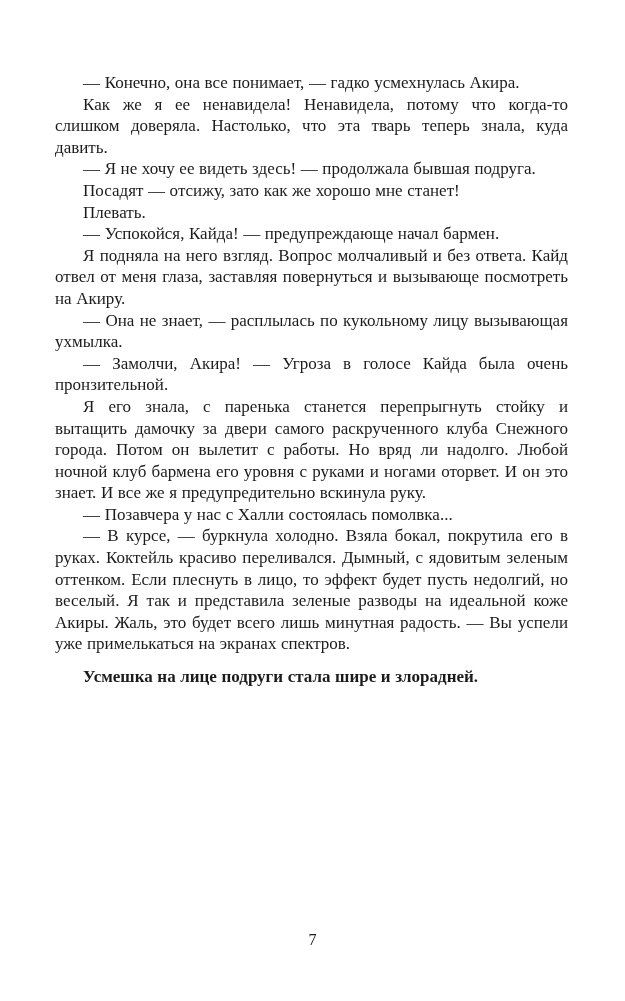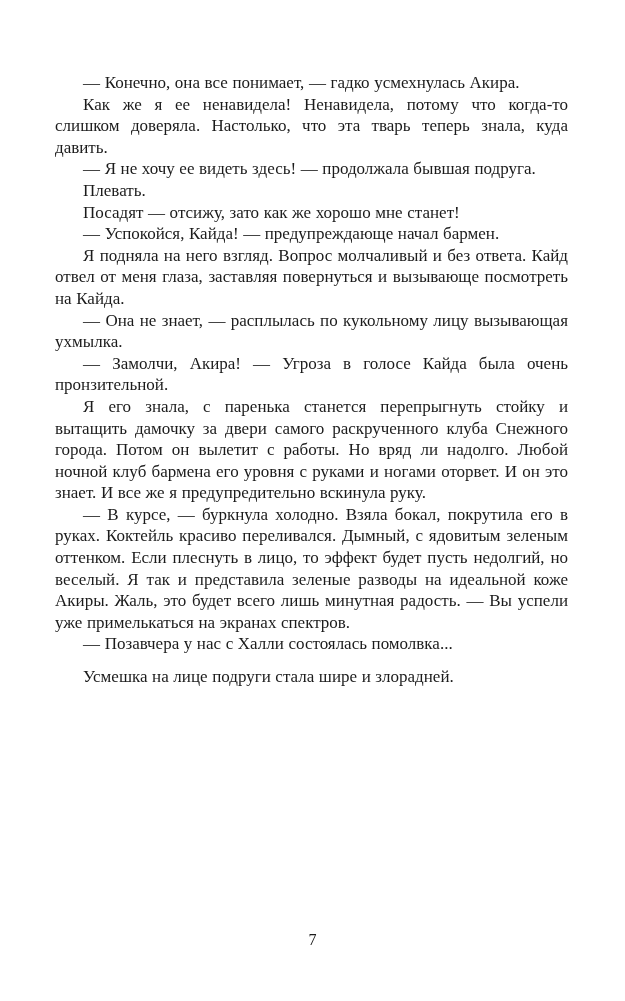--- a/index.html
+++ b/index.html
@@ -26,44 +26,45 @@
     font-size: 17px;
     line-height: 21.6px;
     text-align: justify;
     text-indent: 1.65em;
     hyphens: auto;
     -webkit-hyphens: auto;
     word-spacing: 0.02em;
   }
   .text-block p.spaced {
     margin-top: 11px;
+    font-weight: bold;
   }
   .page-number {
     position: absolute;
     left: 0;
     bottom: 52px;
     width: 100%;
     text-align: center;
     font-size: 16px;
     color: #1b1b1b;
   }
 </style>
 </head>
 <body>
 
 <div class="page">
   <div class="text-block">
     <p>— Конечно, она все понимает, — гадко усмехнулась Акира.</p>
     <p>Как же я ее ненавидела! Ненавидела, потому что когда-то слишком доверяла. Настолько, что эта тварь теперь знала, куда давить.</p>
     <p>— Я не хочу ее видеть здесь! — продолжала бывшая подруга.</p>
+    <p>Посадят — отсижу, зато как же хорошо мне станет!</p>
     <p>Плевать.</p>
-    <p>Посадят — отсижу, зато как же хорошо мне станет!</p>
     <p>— Успокойся, Кайда! — предупреждающе начал бармен.</p>
-    <p>Я подняла на него взгляд. Вопрос молчаливый и без ответа. Кайд отвел от меня глаза, заставляя повернуться и вызывающе посмотреть на Кайда.</p>
+    <p>Я подняла на него взгляд. Вопрос молчаливый и без ответа. Кайд отвел от меня глаза, заставляя повернуться и вызывающе посмотреть на Акиру.</p>
     <p>— Она не знает, — расплылась по кукольному лицу вызывающая ухмылка.</p>
     <p>— Замолчи, Акира! — Угроза в голосе Кайда была очень пронзительной.</p>
     <p>Я его знала, с паренька станется перепрыгнуть стойку и вытащить дамочку за двери самого раскрученного клуба Снежного города. Потом он вылетит с работы. Но вряд ли надолго. Любой ночной клуб бармена его уровня с руками и ногами оторвет. И он это знает. И все же я предупредительно вскинула руку.</p>
+    <p>— Позавчера у нас с Халли состоялась помолвка...</p>
     <p>— В курсе, — буркнула холодно. Взяла бокал, покрутила его в руках. Коктейль красиво переливался. Дымный, с ядовитым зеленым оттенком. Если плеснуть в лицо, то эффект будет пусть недолгий, но веселый. Я так и представила зеленые разводы на идеальной коже Акиры. Жаль, это будет всего лишь минутная радость. — Вы успели уже примелькаться на экранах спектров.</p>
-    <p>— Позавчера у нас с Халли состоялась помолвка...</p>
     <p class="spaced">Усмешка на лице подруги стала шире и злорадней.</p>
   </div>
   <div class="page-number">7</div>
 </div>
 
 </body></html>

